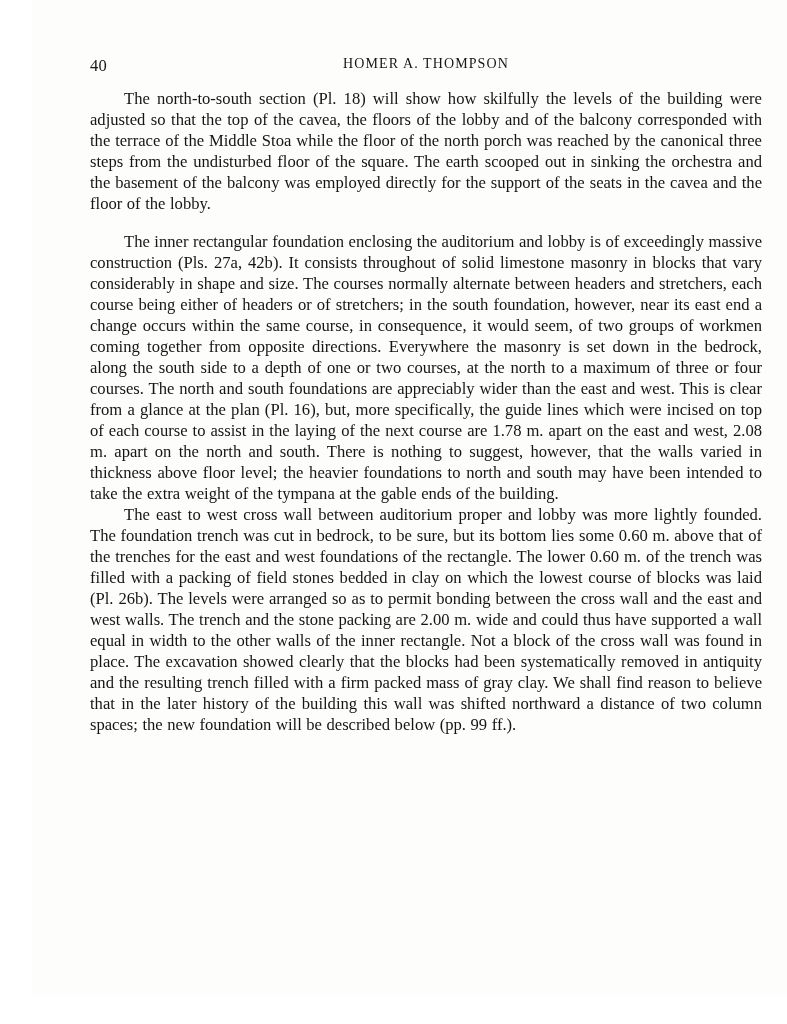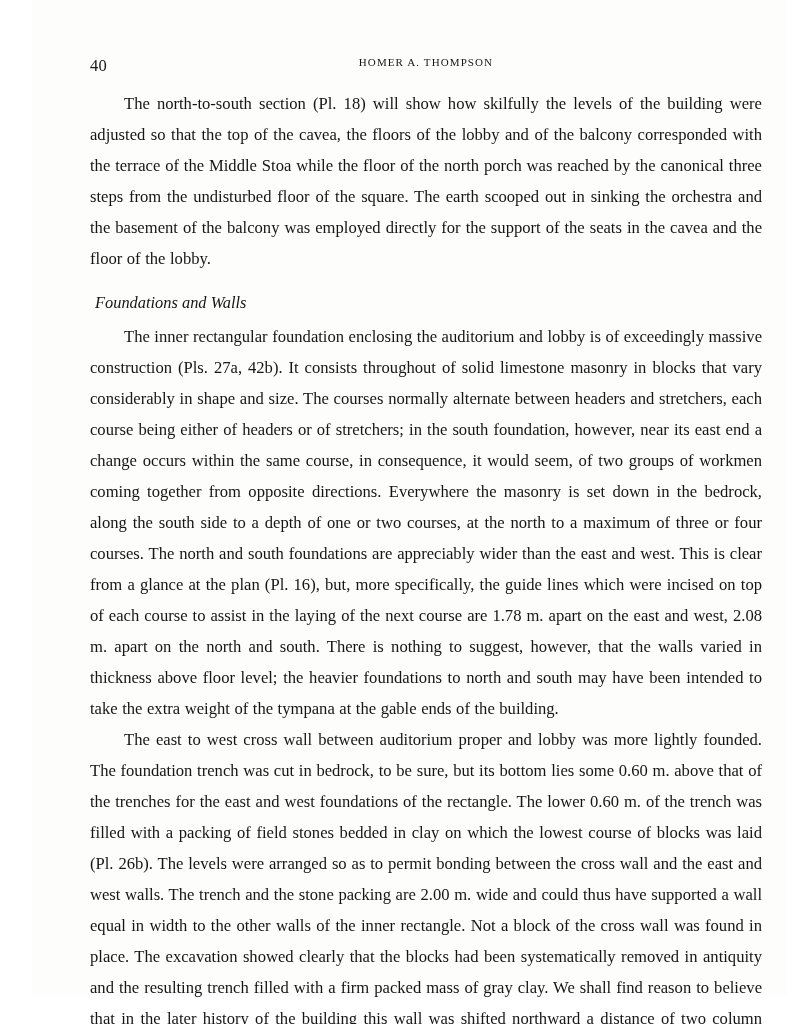--- a/index.html
+++ b/index.html
@@ -37,34 +37,34 @@
     font-size: 16.5px;
     letter-spacing: 0.2px;
     color: #161616;
   }
   .running-head {
     position: absolute;
     left: 0;
     top: 0;
     width: 672px;
     text-align: center;
-    font-size: 11px;
+    font-size: 14px;
     letter-spacing: 1.1px;
     color: #161616;
   }
   .body-col {
     position: absolute;
     left: 58px;
     top: 88px;
     width: 672px;
   }
   p.para {
     margin: 0 0 0 0;
     font-size: 16.6px;
-    line-height: 31px;
+    line-height: 21px;
     text-align: justify;
     text-justify: inter-word;
     text-indent: 34px;
     color: #151515;
     word-spacing: 0.4px;
   }
   p.para + p.para {
     margin-top: 0px;
   }
   .gap-after {
@@ -90,22 +90,19 @@
 
   <div class="header-row">
     <div class="folio">40</div>
     <div class="running-head">HOMER A. THOMPSON</div>
   </div>
 
   <div class="body-col">
 
     <p class="para gap-after">The north-to-south section (Pl. 18) will show how skilfully the levels of the building were adjusted so that the top of the cavea, the floors of the lobby and of the balcony corresponded with the terrace of the Middle Stoa while the floor of the north porch was reached by the canonical three steps from the undisturbed floor of the square. The earth scooped out in sinking the orchestra and the basement of the balcony was employed directly for the support of the seats in the cavea and the floor of the lobby.</p>
 
-    <div class="subhead-wrap">
-      <h2 class="subhead">Foundations and Walls</h2>
-    </div>
 
     <p class="para">The inner rectangular foundation enclosing the auditorium and lobby is of exceedingly massive construction (Pls. 27a, 42b). It consists throughout of solid limestone masonry in blocks that vary considerably in shape and size. The courses normally alternate between headers and stretchers, each course being either of headers or of stretchers; in the south foundation, however, near its east end a change occurs within the same course, in consequence, it would seem, of two groups of workmen coming together from opposite directions. Everywhere the masonry is set down in the bedrock, along the south side to a depth of one or two courses, at the north to a maximum of three or four courses. The north and south foundations are appreciably wider than the east and west. This is clear from a glance at the plan (Pl. 16), but, more specifically, the guide lines which were incised on top of each course to assist in the laying of the next course are 1.78 m. apart on the east and west, 2.08 m. apart on the north and south. There is nothing to suggest, however, that the walls varied in thickness above floor level; the heavier foundations to north and south may have been intended to take the extra weight of the tympana at the gable ends of the building.</p>
     <p class="para">The east to west cross wall between auditorium proper and lobby was more lightly founded. The foundation trench was cut in bedrock, to be sure, but its bottom lies some 0.60 m. above that of the trenches for the east and west foundations of the rectangle. The lower 0.60 m. of the trench was filled with a packing of field stones bedded in clay on which the lowest course of blocks was laid (Pl. 26b). The levels were arranged so as to permit bonding between the cross wall and the east and west walls. The trench and the stone packing are 2.00 m. wide and could thus have supported a wall equal in width to the other walls of the inner rectangle. Not a block of the cross wall was found in place. The excavation showed clearly that the blocks had been systematically removed in antiquity and the resulting trench filled with a firm packed mass of gray clay. We shall find reason to believe that in the later history of the building this wall was shifted northward a distance of two column spaces; the new foundation will be described below (pp. 99 ff.).</p>
 
   </div>
 
 </div>
 
 </body></html>

